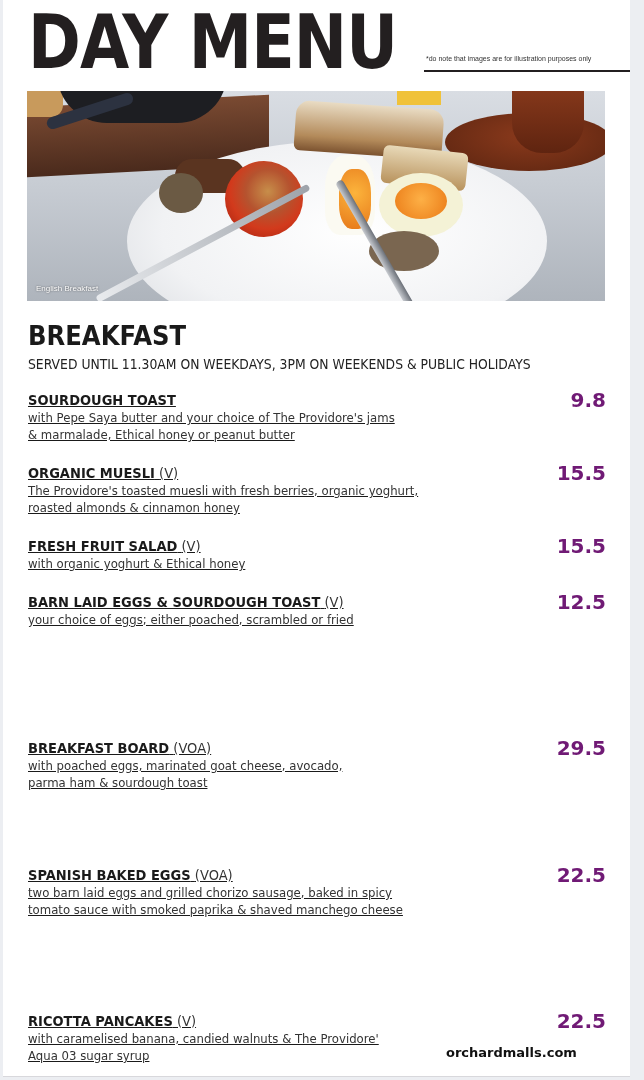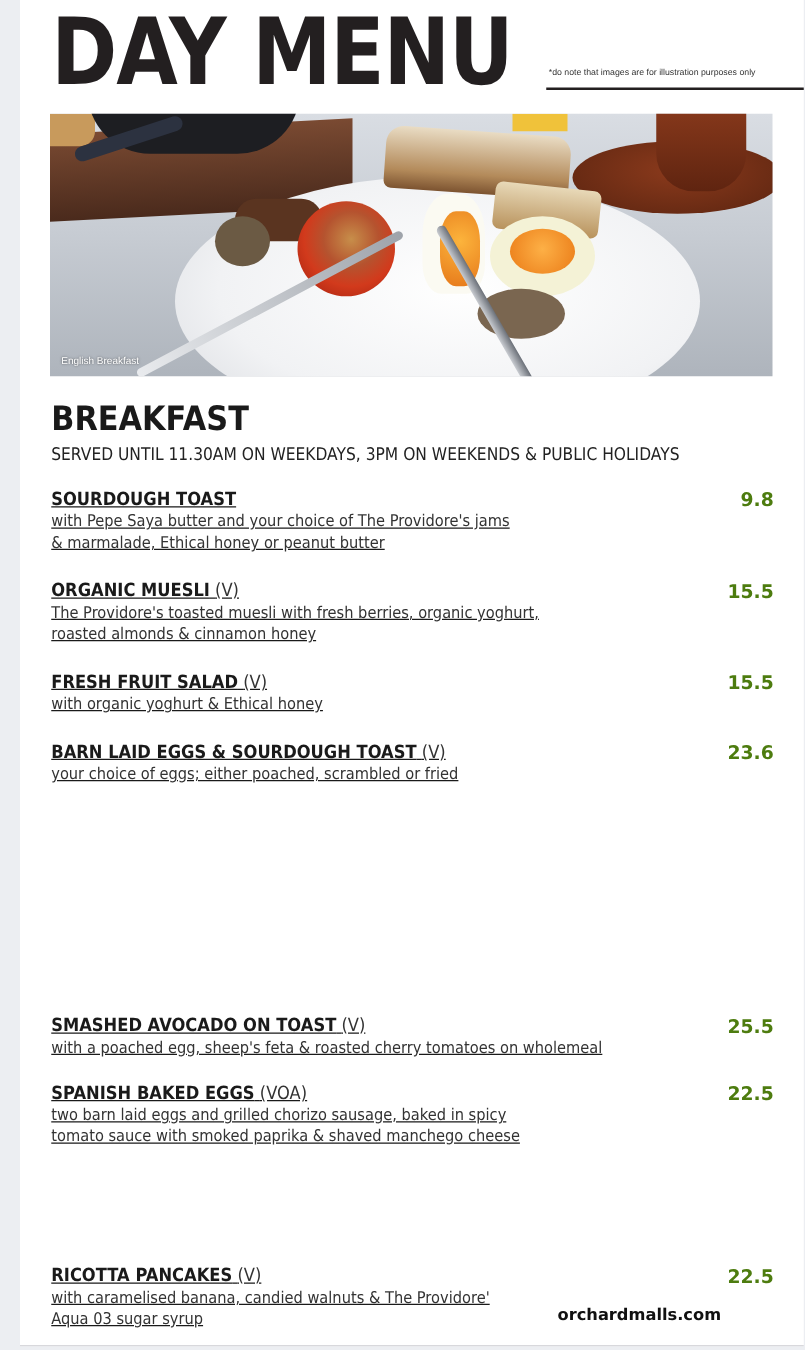--- a/index.html
+++ b/index.html
@@ -4,21 +4,21 @@
 <style>
   html, body { margin: 0; padding: 0; }
   body {
     width: 644px; height: 1080px; overflow: hidden;
     background: #eceef2;
     font-family: "DejaVu Sans", sans-serif;
     color: #1a1a1a;
     position: relative;
   }
   .page {
-    position: absolute; left: 16px; top: 0; width: 627px; height: 1076px;
+    position: absolute; left: 3px; top: 0; width: 627px; height: 1076px;
     background: #ffffff;
     border-bottom: 1px solid #d8d8dc;
   }
   .title {
     position: absolute; left: 25px; top: 2px;
     font-family: "DejaVu Sans", sans-serif;
     font-weight: bold; font-size: 74px; line-height: 80px;
     letter-spacing: -1px; color: #231f20;
     transform: scaleX(0.86); transform-origin: left top;
     white-space: nowrap;
@@ -138,21 +138,21 @@
     position: absolute; left: 25px; width: 578px; text-decoration: underline;
   }
   .item .name-line {
     font-size: 14.5px; line-height: 18px; white-space: nowrap;
     transform: scaleX(0.9); transform-origin: left top;
   }
   .item .name { font-weight: bold; color: #1a1a1a; }
   .item .tag { font-weight: normal; color: #333; }
   .item .price {
     position: absolute; right: 0; top: 0;
-    font-weight: bold; font-size: 15px; line-height: 18px; color: #4d7c0f;
+    font-weight: bold; font-size: 20px; line-height: 18px; color: #701a75;
   }
   .item .desc {
     font-size: 13px; line-height: 17px; color: #333;
     transform: scaleX(0.9); transform-origin: left top; white-space: pre; margin-top: 0px;
   }
   .watermark {
     position: absolute; left: 444px; top: 1045px;
     font-family: "DejaVu Sans", sans-serif; font-weight: bold; font-size: 13px;
     color: #111; white-space: nowrap;
     background: rgba(255,255,255,0.9); padding: 0 2px;
@@ -209,31 +209,32 @@
   </div>
 
   <div class="item" style="top:537px">
     <div class="name-line"><span class="name">FRESH FRUIT SALAD</span> <span class="tag">(V)</span></div>
     <div class="price">15.5</div>
     <div class="desc">with organic yoghurt &amp; Ethical honey</div>
   </div>
 
   <div class="item" style="top:593px">
     <div class="name-line"><span class="name">BARN LAID EGGS &amp; SOURDOUGH TOAST</span> <span class="tag">(V)</span></div>
-    <div class="price">23.6</div>
+    <div class="price">12.5</div>
     <div class="desc">your choice of eggs; either poached, scrambled or fried</div>
   </div>
 
 
-
-  <div class="item" style="top:812px">
-    <div class="name-line"><span class="name">SMASHED AVOCADO ON TOAST</span> <span class="tag">(V)</span></div>
-    <div class="price">25.5</div>
-    <div class="desc">with a poached egg, sheep's feta &amp; roasted cherry tomatoes on wholemeal</div>
-  </div>
+  <div class="item" style="top:739px">
+    <div class="name-line"><span class="name">BREAKFAST BOARD</span> <span class="tag">(VOA)</span></div>
+    <div class="price">29.5</div>
+    <div class="desc">with poached eggs, marinated goat cheese, avocado,
+parma ham &amp; sourdough toast</div>
+  </div>
+
 
   <div class="item" style="top:866px">
     <div class="name-line"><span class="name">SPANISH BAKED EGGS</span> <span class="tag">(VOA)</span></div>
     <div class="price">22.5</div>
     <div class="desc">two barn laid eggs and grilled chorizo sausage, baked in spicy
 tomato sauce with smoked paprika &amp; shaved manchego cheese</div>
   </div>
 
 
   <div class="item" style="top:1012px">

